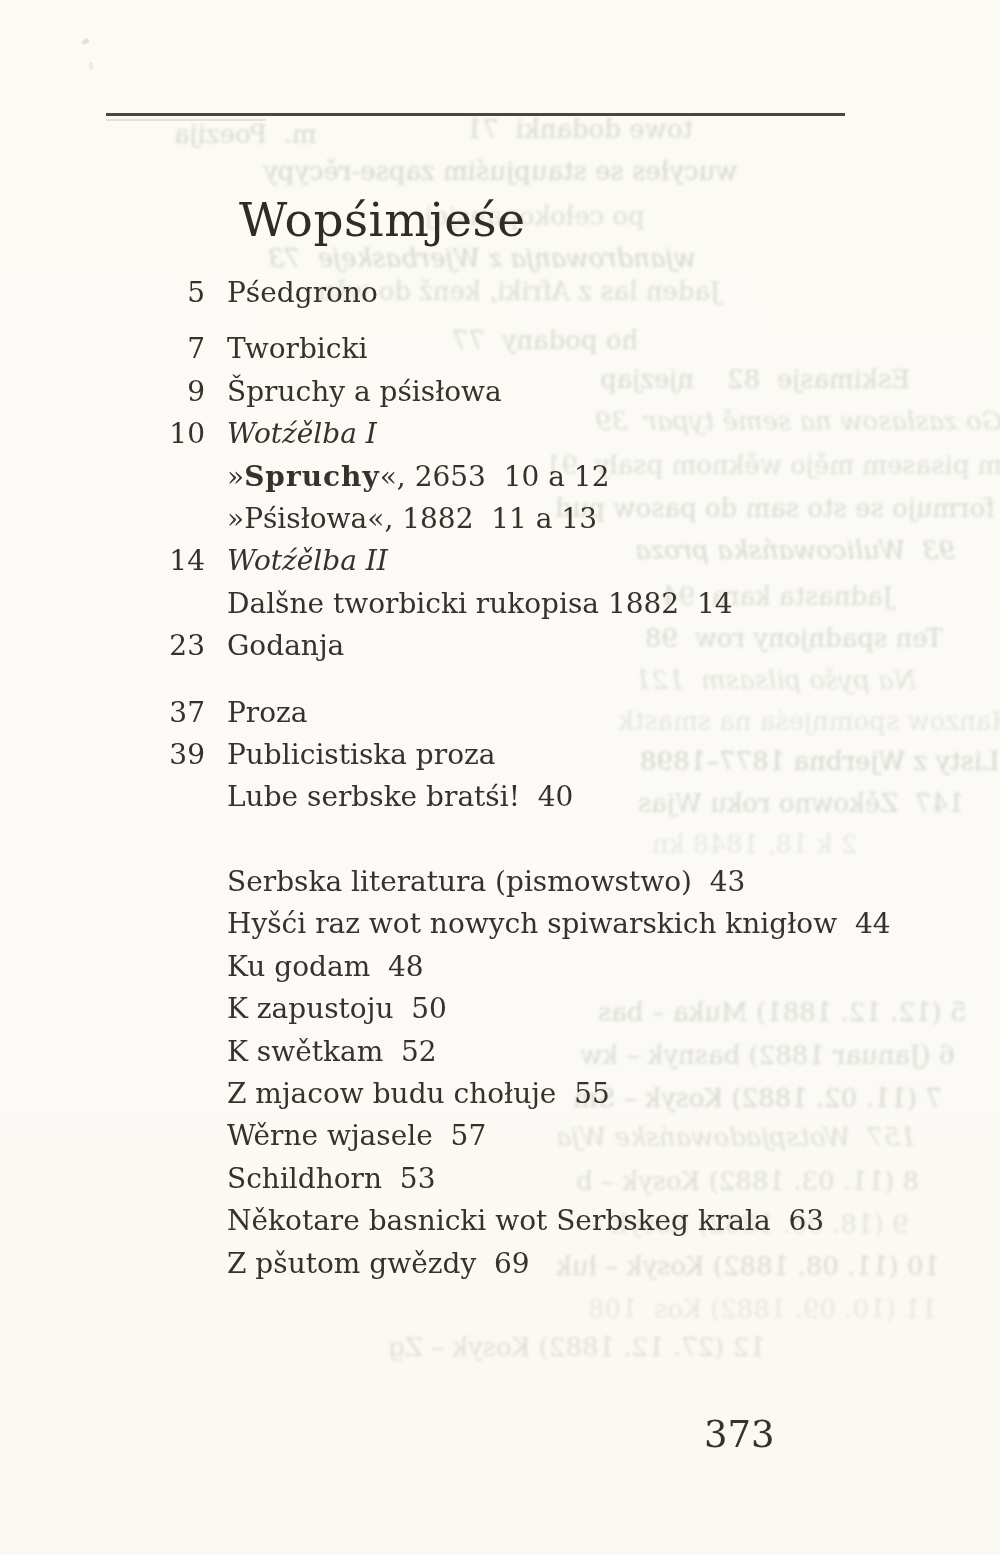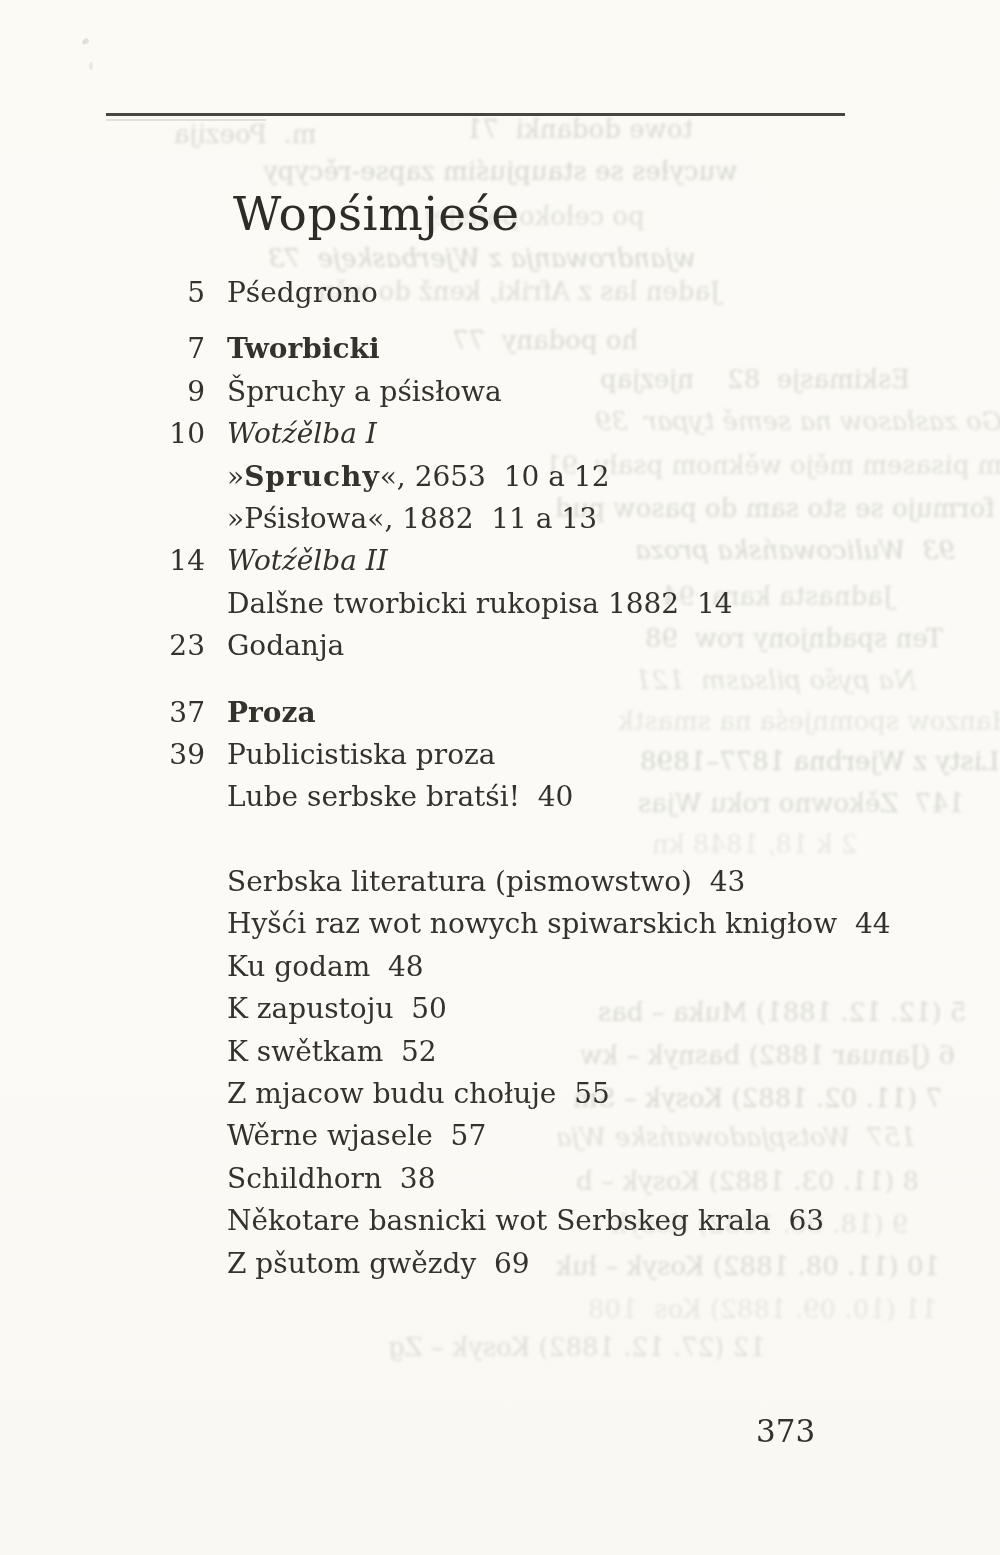--- a/index.html
+++ b/index.html
@@ -22,33 +22,33 @@
     transform:scaleX(-1);
     filter:blur(1.6px);
     white-space:pre;
     line-height:1;
   }
   .ghost.i { font-style:italic; }
   .rule { position:absolute; left:106px; top:113px; width:739px; height:3px; background:#49463f; }
   .rule-echo { position:absolute; left:106px; top:119px; width:160px; height:2px; background:#8a877e; opacity:0.22; }
   .title {
     position:absolute; left:223px; top:180px;
-    margin:10px; font-size:47px; font-weight:400; line-height:1;
+    margin:16px; font-size:47px; font-weight:400; line-height:1;
     letter-spacing:0.5px; color:#2f2c27;
   }
   .toc { position:absolute; left:159px; top:272px; font-size:28px; }
   .row { display:flex; height:42.4px; line-height:42.4px; white-space:pre; }
   .row.gap-small { margin-top:14px; }
   .row.gap-large { margin-top:24px; }
   .num { width:46px; text-align:right; flex:none; }
   .label { margin-left:22px; }
-  .seg.bold { font-weight:bold; }
+  .seg.bold { font-weight:normal; }
   .seg.italic { font-style:italic; }
   .seg.fraktur { font-weight:bold; letter-spacing:1px; transform:scaleY(1.02); display:inline-block; }
-  .folio { position:absolute; left:756px; top:1416px; font-size:31px; line-height:1; }
+  .folio { position:absolute; left:704px; top:1416px; font-size:37px; line-height:1; }
   .speck { position:absolute; background:#b3b0a6; border-radius:50%; }
   .speck.s1 { left:82px; top:39px;  width:7px; height:5px; opacity:0.35; transform:rotate(-30deg); border-radius:60% 40% 50% 50%; }
   .speck.s2 { left:89px; top:62px;  width:4px; height:8px; opacity:0.22; }
 </style>
 </head>
 <body>
 
 <div class="page">
   <div class="ghost-layer">
       <div class="ghost" style="left: 466px; top: 116px; opacity: 0.3;">towe dodanki  71</div>
@@ -99,18 +99,18 @@
       <div class="row"><span class="num">39</span><span class="label"><span class="seg plain">Publicistiska proza</span></span></div>
       <div class="row"><span class="num"></span><span class="label"><span class="seg plain">Lube serbske bratśi!  40</span></span></div>
       <div class="row"><span class="num"></span></div>
       <div class="row"><span class="num"></span><span class="label"><span class="seg plain">Serbska literatura (pismowstwo)  43</span></span></div>
       <div class="row"><span class="num"></span><span class="label"><span class="seg plain">Hyšći raz wot nowych spiwarskich knigłow  44</span></span></div>
       <div class="row"><span class="num"></span><span class="label"><span class="seg plain">Ku godam  48</span></span></div>
       <div class="row"><span class="num"></span><span class="label"><span class="seg plain">K zapustoju  50</span></span></div>
       <div class="row"><span class="num"></span><span class="label"><span class="seg plain">K swětkam  52</span></span></div>
       <div class="row"><span class="num"></span><span class="label"><span class="seg plain">Z mjacow budu chołuje  55</span></span></div>
       <div class="row"><span class="num"></span><span class="label"><span class="seg plain">Wěrne wjasele  57</span></span></div>
-      <div class="row"><span class="num"></span><span class="label"><span class="seg plain">Schildhorn  38</span></span></div>
+      <div class="row"><span class="num"></span><span class="label"><span class="seg plain">Schildhorn  53</span></span></div>
       <div class="row"><span class="num"></span><span class="label"><span class="seg plain">Někotare basnicki wot Serbskeg krala  63</span></span></div>
       <div class="row"><span class="num"></span><span class="label"><span class="seg plain">Z pšutom gwězdy  69</span></span></div>
     </div>
   <div class="folio">373</div>
 </div>
 
 </body></html>

